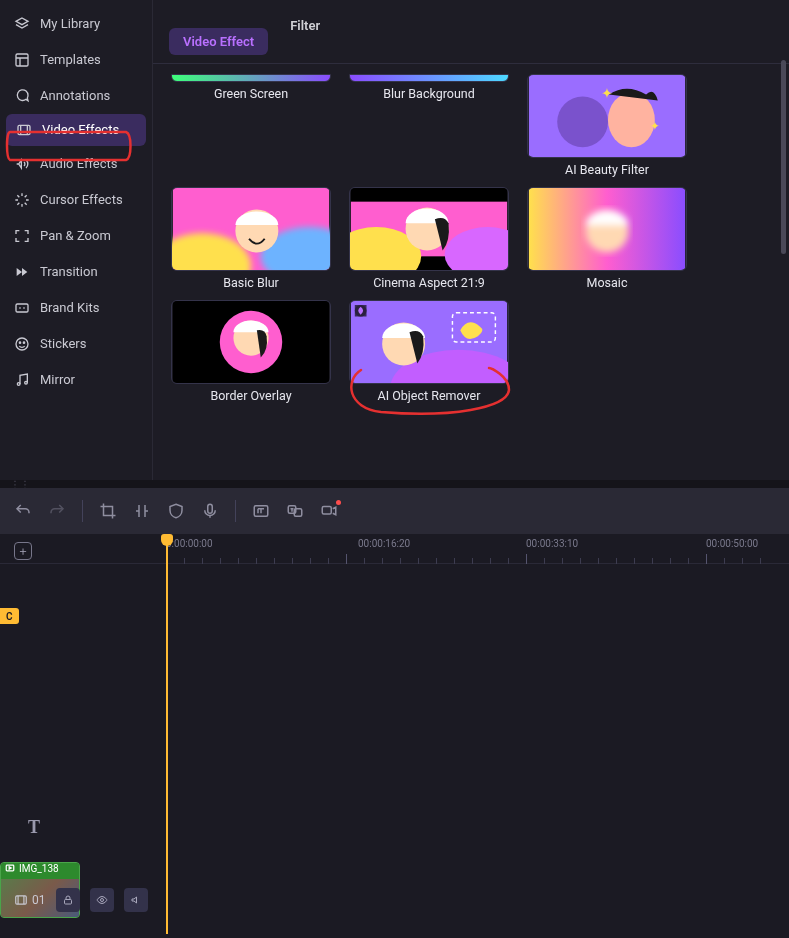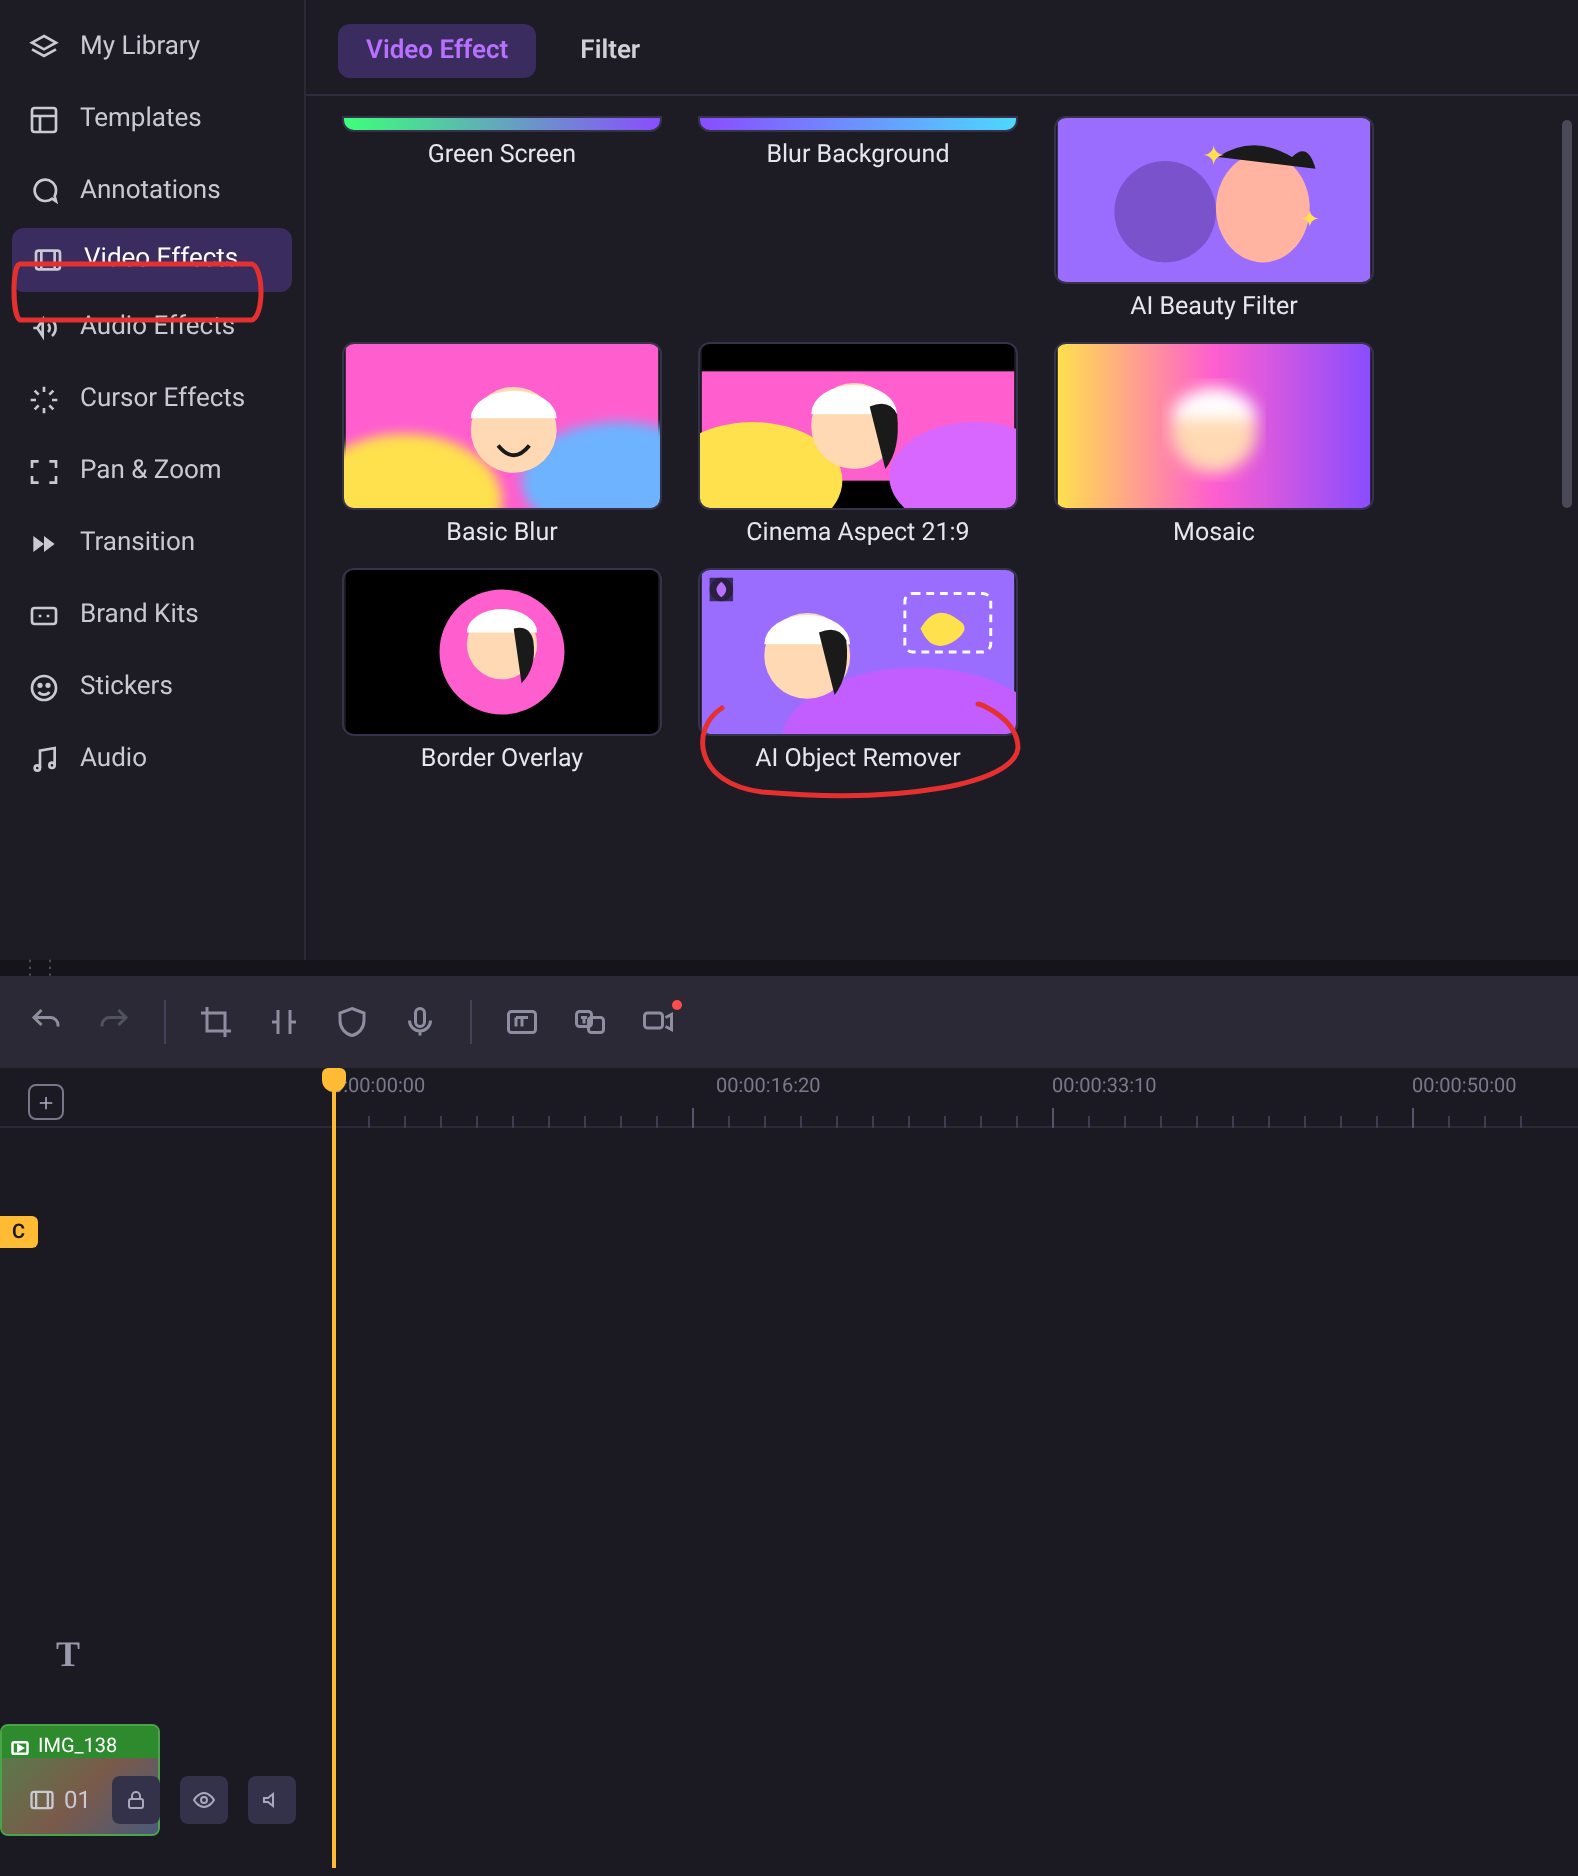--- a/index.html
+++ b/index.html
@@ -64,20 +64,21 @@
   .tab {
     padding: 6px 14px;
     border-radius: 6px;
     cursor: pointer;
     font-weight: 600;
     color: #d0d0d5;
   }
   .tab.active {
     background: #3a2c5f;
     color: #b970ff;
+    margin-top: 16px;
   }
   .grid {
     flex: 1;
     padding: 10px 16px 16px;
     display: grid;
     grid-template-columns: repeat(3, 164px);
     column-gap: 14px;
     row-gap: 10px;
     align-content: start;
     overflow-y: auto;
@@ -220,21 +221,21 @@
     left:0; bottom:20px;
     width:80px; height:56px;
     background:#3d5a3d;
     border:1px solid #4aa54a;
     border-radius:4px;
     overflow:hidden;
     display:flex;flex-direction:column;
   }
   .video-clip-header{
     height:16px;background:#2d8a2d;color:#fff;
-    display:flex;align-items:flex-end;gap:4px;
+    display:flex;align-items:flex-start;gap:4px;
     padding:0 4px;font-size:10px;
   }
   .video-clip-thumb-row{
     flex:1; background:linear-gradient(135deg,#5a7a4a,#7a5a4a,#4a5a7a);
   }
   .text-track-icon {
     position:absolute;
     left:28px; bottom:100px;
     color:#9a99ad; font-weight:700; font-size:18px;
     font-family:Georgia, serif;
@@ -346,21 +347,21 @@
       <span>Stickers</span>
     </div>
     <div class="sidebar-item">
       <span class="ic">
         <svg viewBox="0 0 24 24" width="16" height="16" fill="none" stroke="currentColor" stroke-width="2">
             <path d="M9 18V5l11-2v13"></path>
             <circle cx="7" cy="18" r="2"></circle>
             <circle cx="18" cy="16" r="2"></circle>
           </svg>
       </span>
-      <span>Audio</span>
+      <span>Mirror</span>
     </div>
   </div>
 
   <div class="annot" style="left:4px; top:128px;">
     <svg width="130" height="36">
         <path d="M6 4 C2 4 2 30 6 32 L122 32 C128 30 128 6 122 4 L6 4" fill="none" stroke="#e53030" stroke-width="2.5" stroke-linecap="round"></path>
       </svg>
   </div>
 
   <div class="content">

